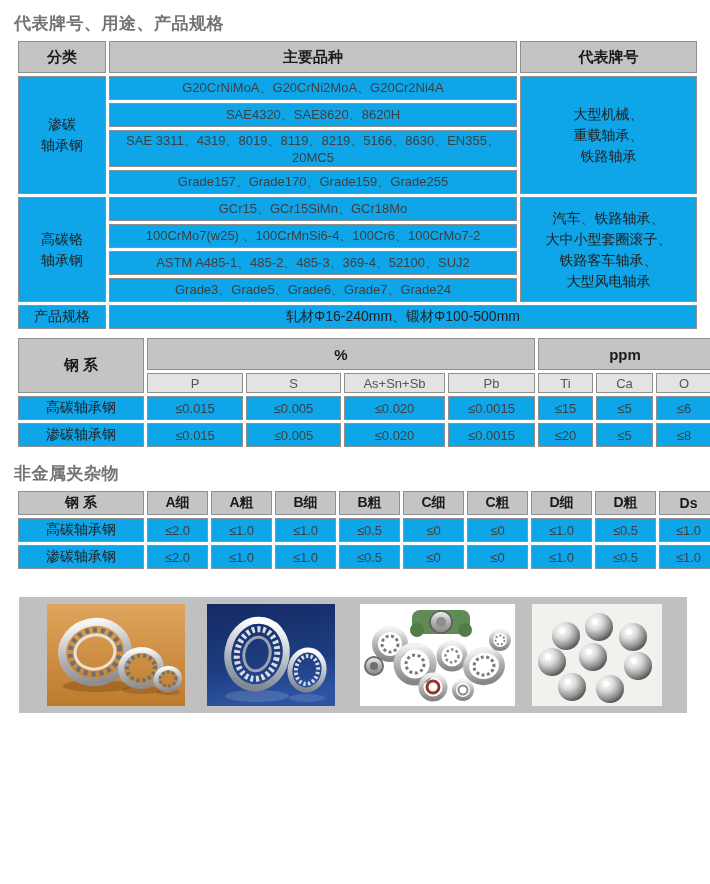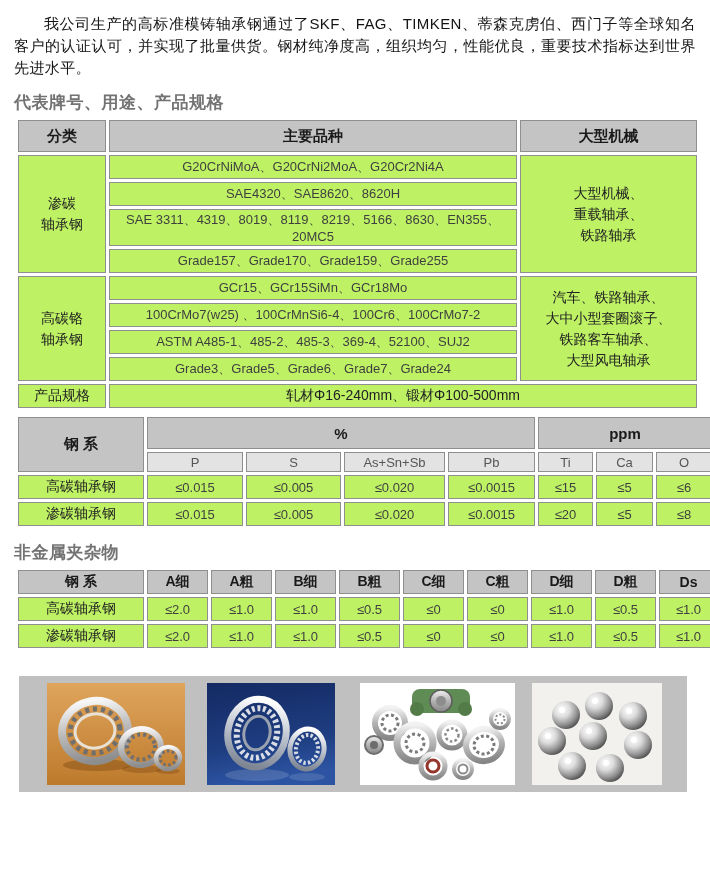--- a/index.html
+++ b/index.html
@@ -30,21 +30,21 @@
   .tbl th,.tbl td{
     border:1px solid #8f8f8f;
     text-align:center;vertical-align:middle;
     overflow:hidden;
   }
   .tbl th{
     background:#c4c4c4;color:#1a1a1a;
     font-size:15px;font-weight:bold;height:28px;text-align:center;
   }
   .tbl td{
-    background:#bef264;color:#3f3f3f;
+    background:#0ea5e9;color:#3f3f3f;
     font-size:13px;height:20px;padding:1px 3px;
   }
   .t2 th.sub{
     background:#e3e3e3;font-weight:normal;
     font-size:13px;color:#555;height:16px;
   }
   .t3 th{font-size:14px;height:20px;}
   td.cjk{font-size:14px;color:#222;}
   .preline{white-space:pre-line;line-height:21px;}
   .gallery{
@@ -59,35 +59,34 @@
   .ph1{margin-left:28px;width:138px;}
   .ph2{margin-left:22px;width:128px;}
   .ph3{margin-left:25px;width:155px;}
   .ph4{margin-left:17px;width:130px;}
 </style>
 </head>
 <body>
 
 <div>
 
-  <p class="intro">我公司生产的高标准模铸轴承钢通过了SKF、FAG、TIMKEN、蒂森克虏伯、西门子等全球知名客户的认证认可，并实现了批量供货。钢材纯净度高，组织均匀，性能优良，重要技术指标达到世界先进水平。</p>
 
   <div class="sec-title">代表牌号、用途、产品规格</div>
 
   <table class="tbl t1">
     <colgroup>
         <col style="width:88px">
         <col style="width:408px">
         <col style="width:177px">
       </colgroup>
     <tbody>
       <tr>
         <th>分类</th>
         <th>主要品种</th>
-        <th>大型机械</th>
+        <th>代表牌号</th>
       </tr>
       <tr>
         <td rowspan="4" class="cjk preline">渗碳
 轴承钢</td>
         <td>G20CrNiMoA、G20CrNi2MoA、G20Cr2Ni4A</td>
         <td rowspan="4" class="cjk preline">大型机械、
 重载轴承、
 铁路轴承</td>
       </tr>
       <tr>

